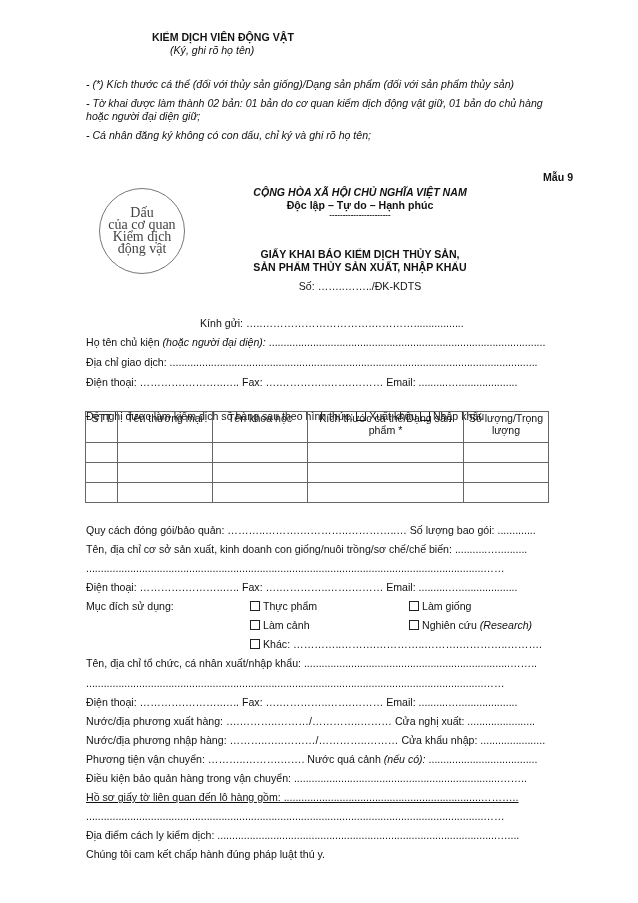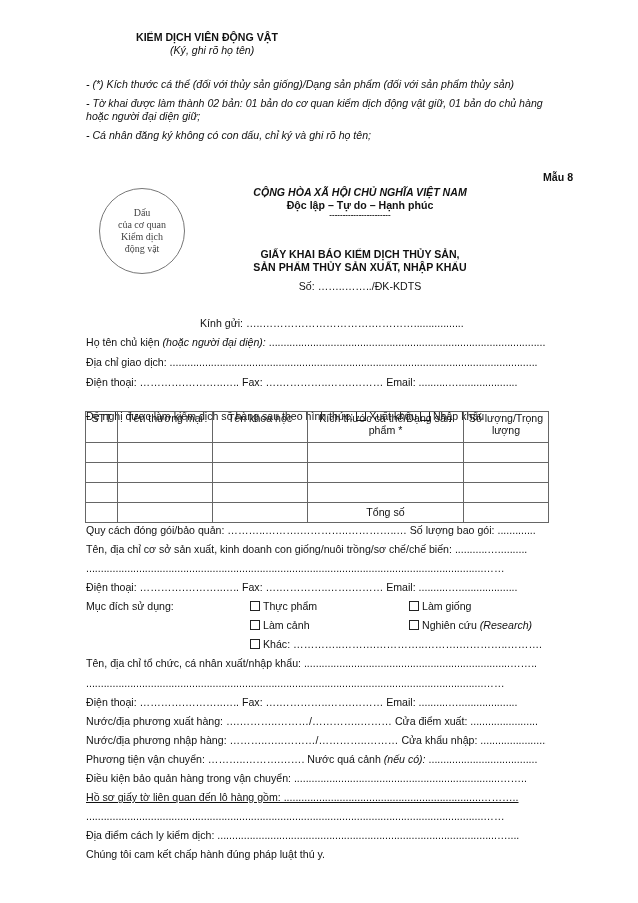--- a/index.html
+++ b/index.html
@@ -10,43 +10,43 @@
   }
   .abs { position: absolute; white-space: nowrap; }
   .bold { font-weight: bold; }
   .ital { font-style: italic; }
   .center { text-align: center; }
   .line { position: absolute; left: 86px; width: 460px; white-space: nowrap; overflow: hidden; }
   .stamp {
     position: absolute; left: 99px; top: 188px; width: 84px; height: 84px;
     border: 1px solid #777; border-radius: 50%;
     display: flex; flex-direction: column; align-items: center; justify-content: center;
-    font-family: "Liberation Serif", serif; font-size: 10px; color: #444; line-height: 12px;
+    font-family: "Liberation Serif", serif; font-size: 14px; color: #444; line-height: 12px;
   }
   table.goods {
     position: absolute; left: 85px; top: 411px; border-collapse: collapse;
     font-size: 10.6px;
   }
   table.goods td, table.goods th {
     border: 1px solid #666; padding: 0 3px; font-weight: normal; vertical-align: top; text-align: center;
   }
   .box { display: inline-block; width: 8px; height: 8px; border: 1px solid #222; margin-right: 3px; vertical-align: -1px; }
 </style>
 </head>
 <body>
 
-<div class="abs bold" style="left:136px; top:31px;">KIỂM DỊCH VIÊN ĐỘNG VẬT</div>
+<div class="abs bold" style="left:152px; top:31px;">KIỂM DỊCH VIÊN ĐỘNG VẬT</div>
 <div class="abs ital" style="left:170px; top:44px;">(Ký, ghi rõ họ tên)</div>
 
 <div class="abs ital" style="left:86px; top:78px;">- (*) Kích thước cá thể (đối với thủy sản giống)/Dạng sản phẩm (đối với sản phẩm thủy sản)</div>
 <div class="abs ital" style="left:86px; top:97px;">- Tờ khai được làm thành 02 bản: 01 bản do cơ quan kiểm dịch động vật giữ, 01 bản do chủ hàng</div>
 <div class="abs ital" style="left:86px; top:110px;">hoặc người đại diện giữ;</div>
 <div class="abs ital" style="left:86px; top:129px;">- Cá nhân đăng ký không có con dấu, chỉ ký và ghi rõ họ tên;</div>
 
-<div class="abs bold" style="left:543px; top:171px;">Mẫu 8</div>
+<div class="abs bold" style="left:543px; top:171px;">Mẫu 9</div>
 
 <div class="stamp">
   <span>Dấu</span>
   <span>của cơ quan</span>
   <span>Kiểm dịch</span>
   <span>động vật</span>
 </div>
 
 <div class="abs bold center" style="left:230px; width:260px; top:186px;font-style:italic;">CỘNG HÒA XÃ HỘI CHỦ NGHĨA VIỆT NAM</div>
 <div class="abs bold center" style="left:230px; width:260px; top:199px;">Độc lập – Tự do – Hạnh phúc</div>
@@ -90,46 +90,39 @@
     <td></td>
     <td></td>
   </tr>
   <tr style="height:20px;">
     <td></td>
     <td></td>
     <td></td>
     <td></td>
     <td></td>
   </tr>
-  <tr style="height:20px;">
-    <td></td>
-    <td></td>
-    <td></td>
-    <td style="padding-top:3px;">Tổng số</td>
-    <td></td>
-  </tr>
 </tbody>
   </table>
 
 <div class="line" style="top:524px;">Quy cách đóng gói/bảo quản: ………..……….…………..…………..… Số lượng bao gói: .............</div>
 <div class="line" style="top:543px;">Tên, địa chỉ cơ sở sản xuất, kinh doanh con giống/nuôi trồng/sơ chế/chế biến: ...........…..........</div>
 <div class="line" style="top:562px;">.......................................................................................................................................……</div>
 <div class="line" style="top:581px;">Điện thoại: ………….………..….. Fax: ….…………..…….……… Email: ..........…....................</div>
 
 <div class="abs" style="left:86px; top:600px;">Mục đích sử dụng:</div>
 <div class="abs" style="left:250px; top:600px;"><span class="box"></span><span>Thực phẩm</span></div>
 <div class="abs" style="left:409px; top:600px;"><span class="box"></span><span>Làm giống</span></div>
 <div class="abs" style="left:250px; top:619px;"><span class="box"></span><span>Làm cảnh</span></div>
 <div class="abs" style="left:409px; top:619px;"><span class="box"></span><span>Nghiên cứu</span> <span class="ital">(Research)</span></div>
 <div class="abs" style="left:250px; top:638px;"><span class="box"></span><span>Khác: …………..……….…………..……….…………..……….</span></div>
 
 <div class="line" style="top:657px;">Tên, địa chỉ tổ chức, cá nhân xuất/nhập khẩu: ......................................................................……..</div>
 <div class="line" style="top:677px;">.......................................................................................................................................……</div>
 <div class="line" style="top:696px;">Điện thoại: ………….………..….. Fax: ….…………..…….……… Email: ..........…....................</div>
-<div class="line" style="top:715px;">Nước/địa phương xuất hàng: ….………..………/…………..……… Cửa điểm xuất: .......................</div>
+<div class="line" style="top:715px;">Nước/địa phương xuất hàng: ….………..………/…………..……… Cửa nghị xuất: .......................</div>
 <div class="line" style="top:734px;">Nước/địa phương nhập hàng: ………..…..………/…………..……… Cửa khẩu nhập: .......................</div>
 <div class="line" style="top:753px;">
   <span>Phương tiện vận chuyển: ………..……….……. Nước quá cảnh </span><span class="ital">(nếu có):</span><span> .....................................</span>
 </div>
 <div class="line" style="top:772px;">Điều kiện bảo quản hàng trong vận chuyển: ......................................................................……..</div>
 <div class="line" style="top:791px;text-decoration:underline;">Hồ sơ giấy tờ liên quan đến lô hàng gồm: ...................................................................………..</div>
 <div class="line" style="top:810px;">.......................................................................................................................................……</div>
 <div class="line" style="top:829px;">Địa điểm cách ly kiểm dịch: ...............................................................................................…....</div>
 <div class="line" style="top:848px;">Chúng tôi cam kết chấp hành đúng pháp luật thú y.</div>
 

